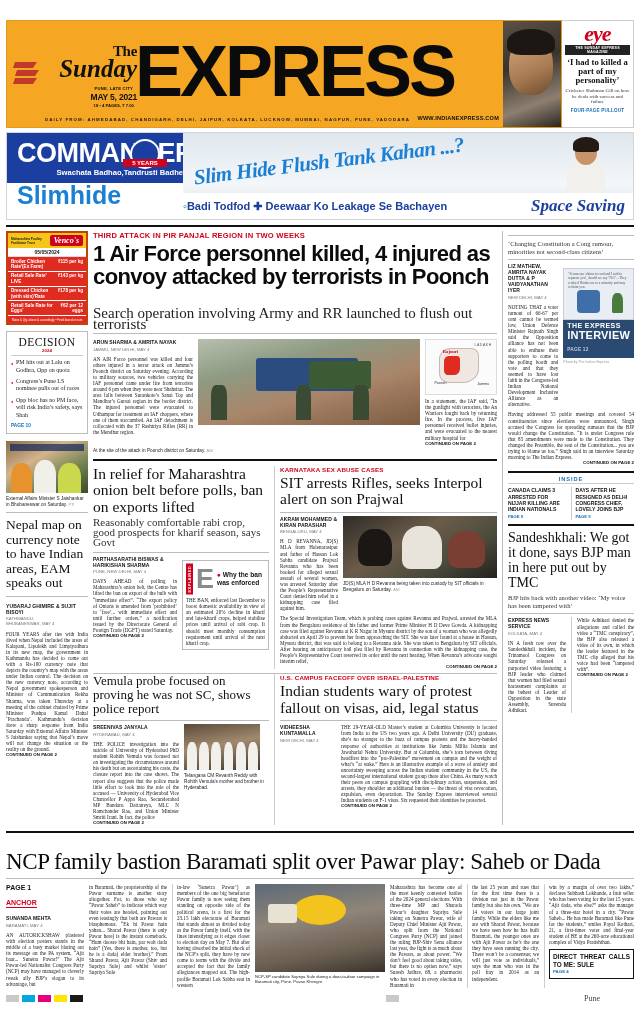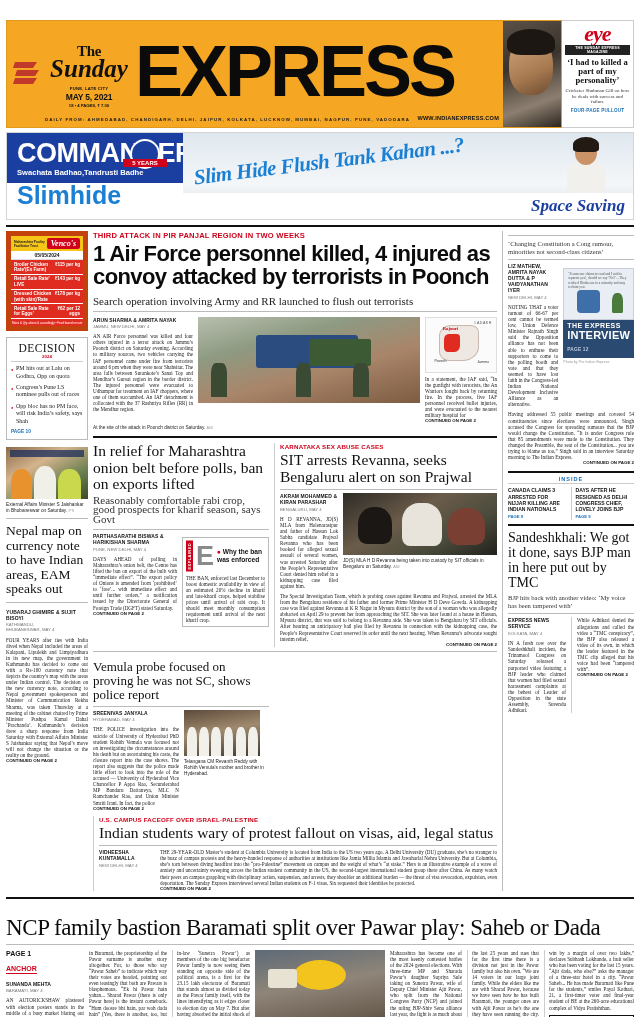--- a/index.html
+++ b/index.html
@@ -15,21 +15,21 @@
   .page { width:640px; height:1017px; position:relative; background:#fff; padding:0 6px; }
 
   
   .masthead { display:flex; height:108px; margin-top:20px; }
   .mh-main {
     flex:1; background:#f5a623; position:relative; display:flex; align-items:stretch;
     border:1px solid #e09a1e;
   }
   .mh-logo { width:34px; display:flex; align-items:center; justify-content:center; padding-left:4px;}
   .mh-logo svg { display:block; }
-  .mh-sunday { width:96px; display:flex; flex-direction:column; align-items:center; justify-content:center; padding-top:4px;}
+  .mh-sunday { width:96px; display:flex; flex-direction:column; align-items:flex-end; justify-content:center; padding-top:4px;}
   .mh-the { font-family:"Liberation Serif", serif; font-weight:bold; font-size:15px; line-height:12px; letter-spacing:-0.3px; color:#111; }
   .mh-sun { font-family:"Liberation Serif", serif; font-weight:bold; font-size:25px; line-height:24px; color:#111; font-style:italic;}
   .mh-datewrap { text-align:center; margin-top:5px; }
   .mh-city { font-family:"Liberation Sans", sans-serif; font-size:4.2px; font-weight:bold; letter-spacing:0.2px; color:#111; }
   .mh-date { font-family:"Liberation Sans", sans-serif; font-size:8.5px; font-weight:bold; letter-spacing:-0.2px; color:#111; margin-top:1px;}
   .mh-pages { font-family:"Liberation Sans", sans-serif; font-size:4.2px; font-weight:bold; color:#111; margin-top:1px;}
   .mh-express {
     flex:1; display:flex; align-items:center; justify-content:flex-start;
     font-family:"Liberation Sans", sans-serif; font-weight:bold;
     font-size:72px; line-height:72px; letter-spacing:-3px; color:#0b0b0b;
@@ -70,21 +70,21 @@
   .eye-flag { font-family:"Liberation Sans", sans-serif; font-size:4.6px; font-weight:bold;
     color:#1b6fb5; margin-top:3px; letter-spacing:0.2px;}
 
   
   .adbanner { height:88px; margin-top:4px; display:flex; position:relative; overflow:hidden;
     border:1px solid #d5d5d5; background:#eef3f7;}
   .ad-left { width:176px; background:linear-gradient(180deg,#1b3fa0 0%,#1b3fa0 58%,#ffffff 58%,#ffffff 100%); position:relative;}
   .ad-cmd { font-family:"Liberation Sans", sans-serif; font-weight:bold; font-size:27px;
     color:#fff; letter-spacing:-0.5px; padding:7px 0 0 10px; line-height:27px;}
   .ad-tag { font-family:"Liberation Sans", sans-serif; font-weight:bold; font-size:7.6px;
-    color:#fff; padding-left:10px; margin-top:1px;}
+    color:#fff; padding-left:10px; margin-top:1px;text-align:right;}
   .ad-slim { font-family:"Liberation Sans", sans-serif; font-weight:bold; font-size:25px;
     color:#1b7fd4; padding-left:10px; margin-top:6px; line-height:25px;}
   .ad-badge { position:absolute; right:16px; top:6px; width:44px; height:34px; }
   .ad-badge .circ { width:30px; height:30px; border-radius:50%; background:#1b3fa0; border:2px solid #fff;
     margin:0 auto; }
   .ad-badge .rib { font-family:"Liberation Sans", sans-serif; font-weight:bold; font-size:6px;
     color:#fff; background:#d0021b; text-align:center; margin-top:-10px; padding:1px 0; position:relative;}
   .ad-mid { flex:1; background:linear-gradient(180deg,#dfe7ee,#f4f7f9 60%,#cfd8de);
     position:relative; }
   .ad-script { position:absolute; left:10px; top:16px; font-family:"Liberation Serif", serif;
@@ -107,21 +107,21 @@
   
   .hr-thick { border-top:2px solid #111; margin:5px 0 0; }
   .hr-thin { border-top:1px solid #bbb; }
 
   .grid { display:flex; gap:5px; margin-top:4px; }
   .col-left { width:82px; }
   .col-center { flex:1; }
   .col-right { width:132px; border-left:1px solid #bbb; padding-left:5px;}
 
   
-  .rate-box { border:5px solid #c2410c; }
+  .rate-box { border:2px solid #c2410c; }
   .rate-head { background:#f5c518; display:flex; align-items:center; justify-content:space-between;
      padding:2px 3px; }
   .rate-head .lbl { font-family:"Liberation Sans", sans-serif; font-size:3.2px; font-weight:bold; color:#222;}
   .rate-chip { background:#d0021b; color:#fff; font-family:"Liberation Serif", serif; font-style:italic;
      font-weight:bold; font-size:8px; padding:1px 4px; border-radius:2px;}
   .rate-date { background:#fff; text-align:center; font-family:"Liberation Sans", sans-serif;
      font-size:5px; font-weight:bold; padding:1px 0; border-bottom:1px solid #ddd;}
   .rate-row { display:flex; background:#e02b20; color:#fff; border-bottom:1px solid #fff;
      padding:1.5px 3px; }
   .rate-row .n { flex:1; font-family:"Liberation Sans", sans-serif; font-size:4.6px; font-weight:bold; line-height:5.4px;}
@@ -163,22 +163,22 @@
      text-align:justify; color:#222; margin-top:4px;}
   .cont { font-family:"Liberation Sans", sans-serif; font-size:4.4px; font-weight:bold; color:#111; }
 
   
   .kicker { font-family:"Liberation Sans", sans-serif; font-weight:bold; font-size:7.6px;
      color:#d0021b; letter-spacing:0.2px; }
   .kicker-sm { font-family:"Liberation Sans", sans-serif; font-weight:bold; font-size:6.2px;
      color:#d0021b; letter-spacing:0.2px; }
   .lead-head { font-family:"Liberation Sans", sans-serif; font-weight:bold; font-size:22px;
      line-height:23px; letter-spacing:-0.6px; color:#0b0b0b; margin-top:2px;}
-  .lead-dek { font-family:"Liberation Serif", serif; font-size:11px; line-height:10.5px;
-     margin-top:8px; color:#222;}
+  .lead-dek { font-family:"Liberation Serif", serif; font-size:15px; line-height:10.5px;
+     margin-top:20px; color:#222;}
   .lead-flex { display:flex; gap:5px; margin-top:5px; }
   .lead-c1 { width:100px; }
   .photo-main { flex:1; height:86px; position:relative; overflow:hidden;
      background:linear-gradient(165deg,#b7bfae 0%,#8e9a82 30%,#a9856a 60%,#7d5c41 100%);}
   .photo-main .truck { position:absolute; left:26%; top:22%; width:46%; height:38%;
      background:#2b4c7e; border-radius:3px;}
   .photo-main .truck2 { position:absolute; left:50%; top:26%; width:28%; height:32%;
      background:#3c5a34; border-radius:2px;}
   .photo-main .s1,.photo-main .s2,.photo-main .s3 { position:absolute; bottom:6%; width:7%; height:40%;
      background:#3b4a33; border-radius:30% 30% 0 0;}
@@ -342,20 +342,21 @@
     <div class="ad-mid">
       <div class="ad-script">
         <span>Slim Hide Flush Tank Kahan ...?</span>
       </div>
       <div class="ad-girl">
         <div class="gdress"></div>
           <div class="ghead"></div>
           <div class="ghair"></div>
       </div>
       <div class="ad-bottom">
+        <div class="ad-bullet">◦Badi Todfod ✚ Deewaar Ko Leakage Se Bachayen</div>
         <div class="ad-space">Space Saving</div>
       </div>
     </div>
   </div>
 
   <div class="hr-thick"></div>
 
   <div class="grid">
 
     <div class="col-left">
@@ -477,21 +478,21 @@
                   </div>
                 </div>
                 <div class="expl-body">THE BAN, enforced last December to boost domestic availability in view of an estimated 20% decline in kharif and late-kharif crops, helped stabilise prices until arrival of rabi crop. It should meet monthly consumption requirement until arrival of the next kharif crop.</div>
               </div>
             </div>
           </div>
         </div>
 
         <div class="c-div" style="flex:1;">
           <div class="kicker-sm">KARNATAKA SEX ABUSE CASES</div>
-          <div class="sub-head" style="margin-top:2px;">SIT arrests Revanna, seeks Bengaluru alert on son Prajwal</div>
+          <div class="sub-head" style="margin-top:2px;">SIT arrests Rifles, seeks Interpol alert on son Prajwal</div>
           <div class="hr-thin" style="margin-top:4px;"></div>
           <div class="cols2" style="margin-top:3px;">
             <div style="width:58px;">
               <div class="byline" style="margin-top:0">AKRAM MOHAMMED &amp; KIRAN PARASHAR</div>
               <div class="byloc">BENGALURU, MAY 4</div>
               <div class="body-t">H D REVANNA, JD(S) MLA from Holenarasipur and father of Hassan Lok Sabha candidate Prajwal Revanna who has been booked for alleged sexual assault of several women, was arrested Saturday after the People’s Representative Court denied him relief in a kidnapping case filed against him.</div>
             </div>
             <div style="flex:1;">
               <div class="photo-rev">
                 <div class="h1"></div>
@@ -504,21 +505,21 @@
               </div>
             </div>
           </div>
           <div class="body-t">The Special Investigation Team, which is probing cases against Revanna and Prajwal, arrested the MLA from the Bengaluru residence of his father and former Prime Minister H D Deve Gowda. A kidnapping case was filed against Revanna at K R Nagar in Mysuru district by the son of a woman who was allegedly abducted on April 29 to prevent her from approaching the SIT. She was later found at a house in Hassan, Mysuru district, that was said to belong to a Revanna aide. She was taken to Bengaluru by SIT officials. After hearing an anticipatory bail plea filed by Revanna in connection with the kidnapping case, the People’s Representative Court reserved its order until the next hearing. When Revanna’s advocate sought interim relief,</div>
           <div class="cont" style="text-align:right;">CONTINUED ON PAGE 2</div>
         </div>
       </div>
 
       <div class="hr-thin" style="margin-top:4px;"></div>
 
-      <div class="cols2" style="margin-top:8px;flex-direction:column;">
+      <div class="cols2" style="margin-top:0;">
         <div style="width:176px;">
           <div class="sub-head-sm">Vemula probe focused on proving he was not SC, shows police report</div>
           <div class="hr-thin" style="margin-top:4px;"></div>
           <div class="cols2" style="margin-top:3px;">
             <div style="width:86px;">
               <div class="byline" style="margin-top:0">SREENIVAS JANYALA</div>
               <div class="byloc">HYDERABAD, MAY 4</div>
               <div class="body-t">THE POLICE investigation into the suicide of University of Hyderabad PhD student Rohith Vemula was focused not on investigating the circumstances around his death but on ascertaining his caste, the closure report into the case shows. The report also suggests that the police made little effort to look into the role of the accused — University of Hyderabad Vice Chancellor P Appa Rao, Secunderabad MP Bandaru Dattatreya, MLC N Ramchander Rao, and Union Minister Smriti Irani. In fact, the police</div>
               <div class="cont">CONTINUED ON PAGE 2</div>
             </div>

